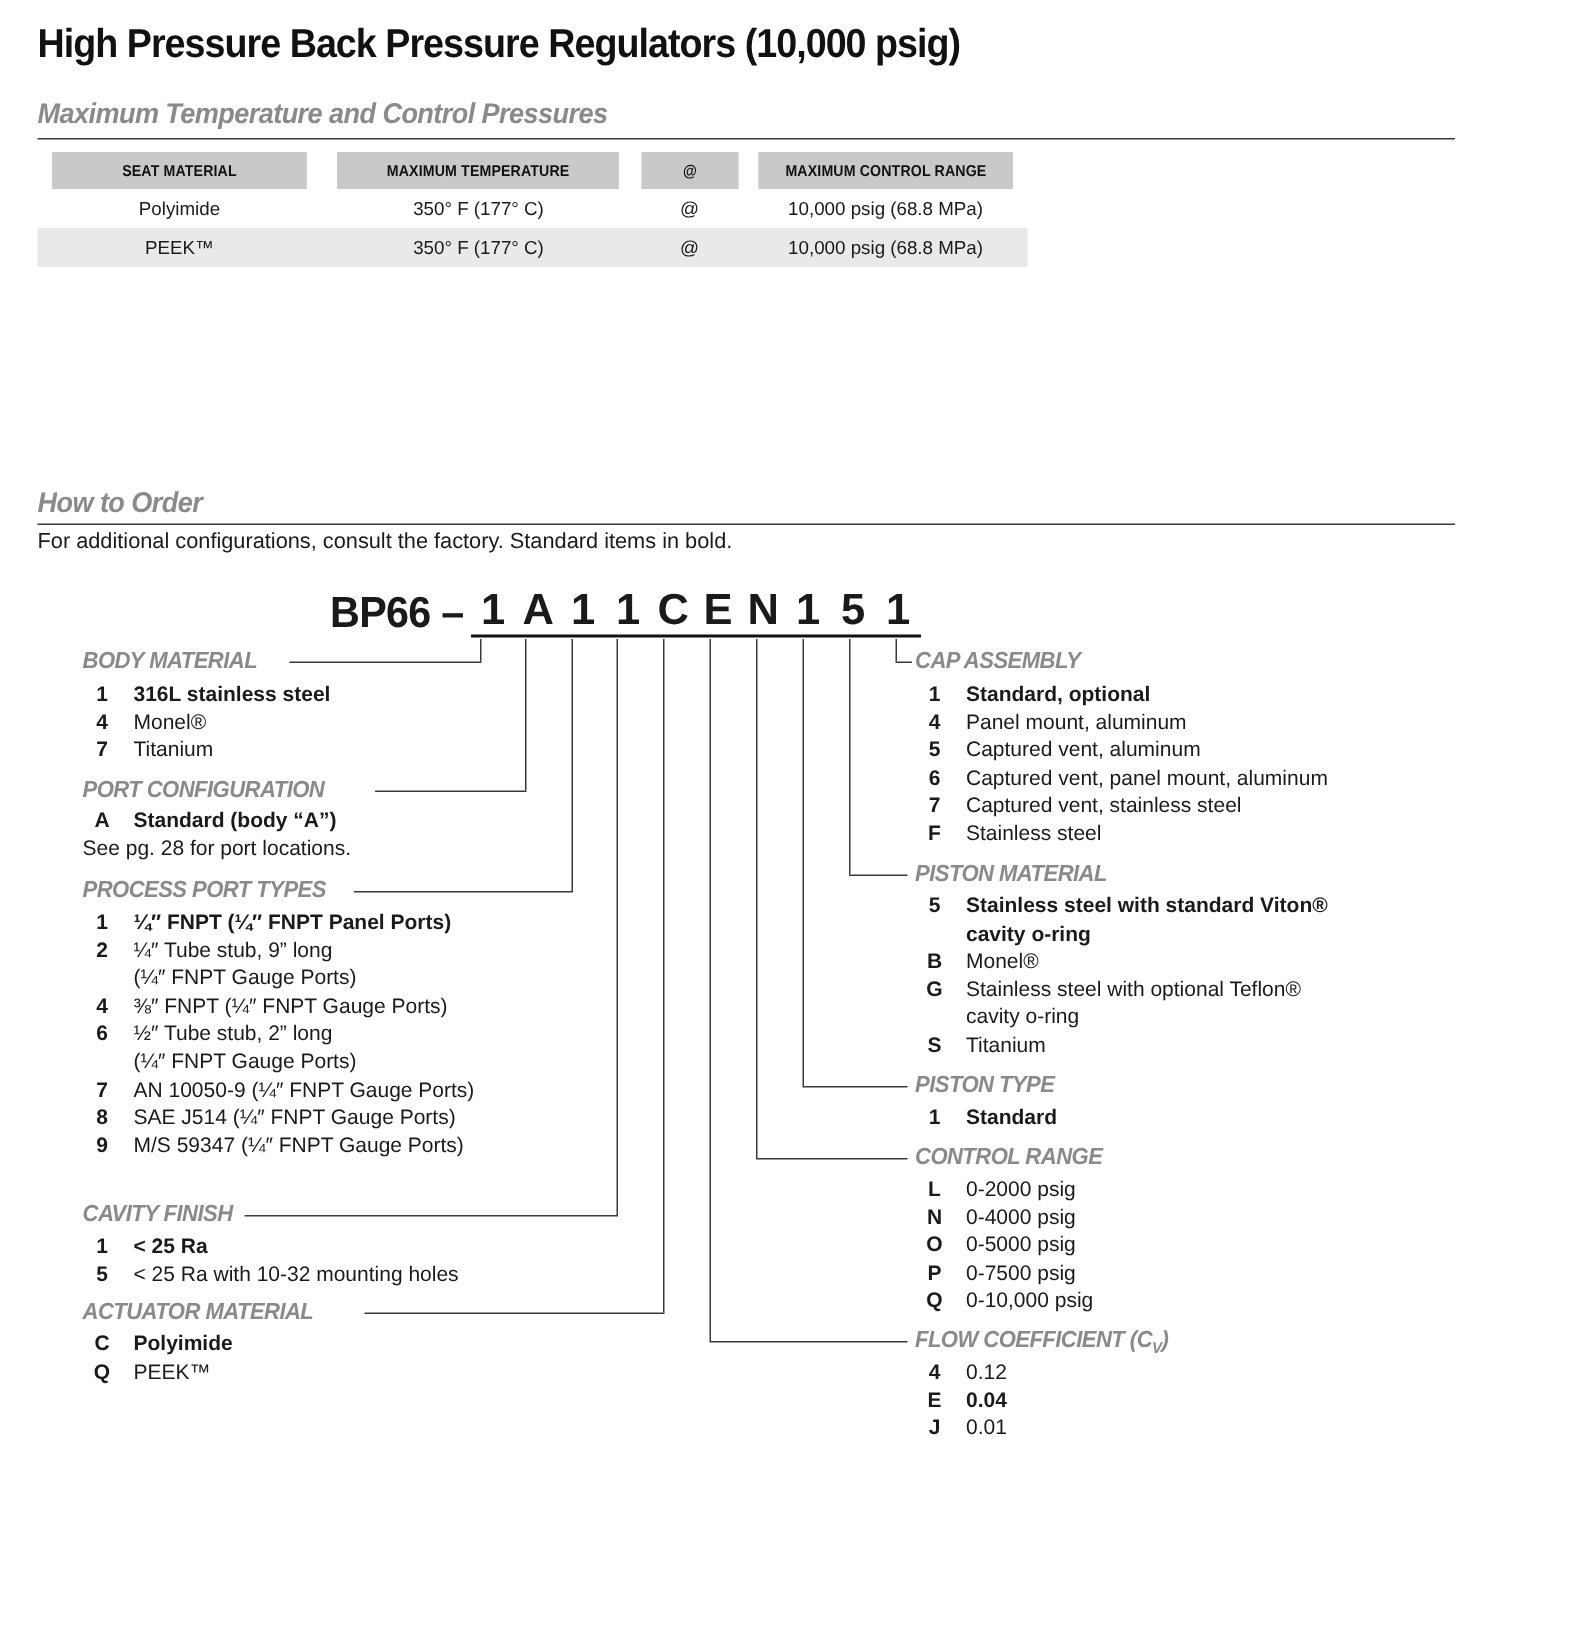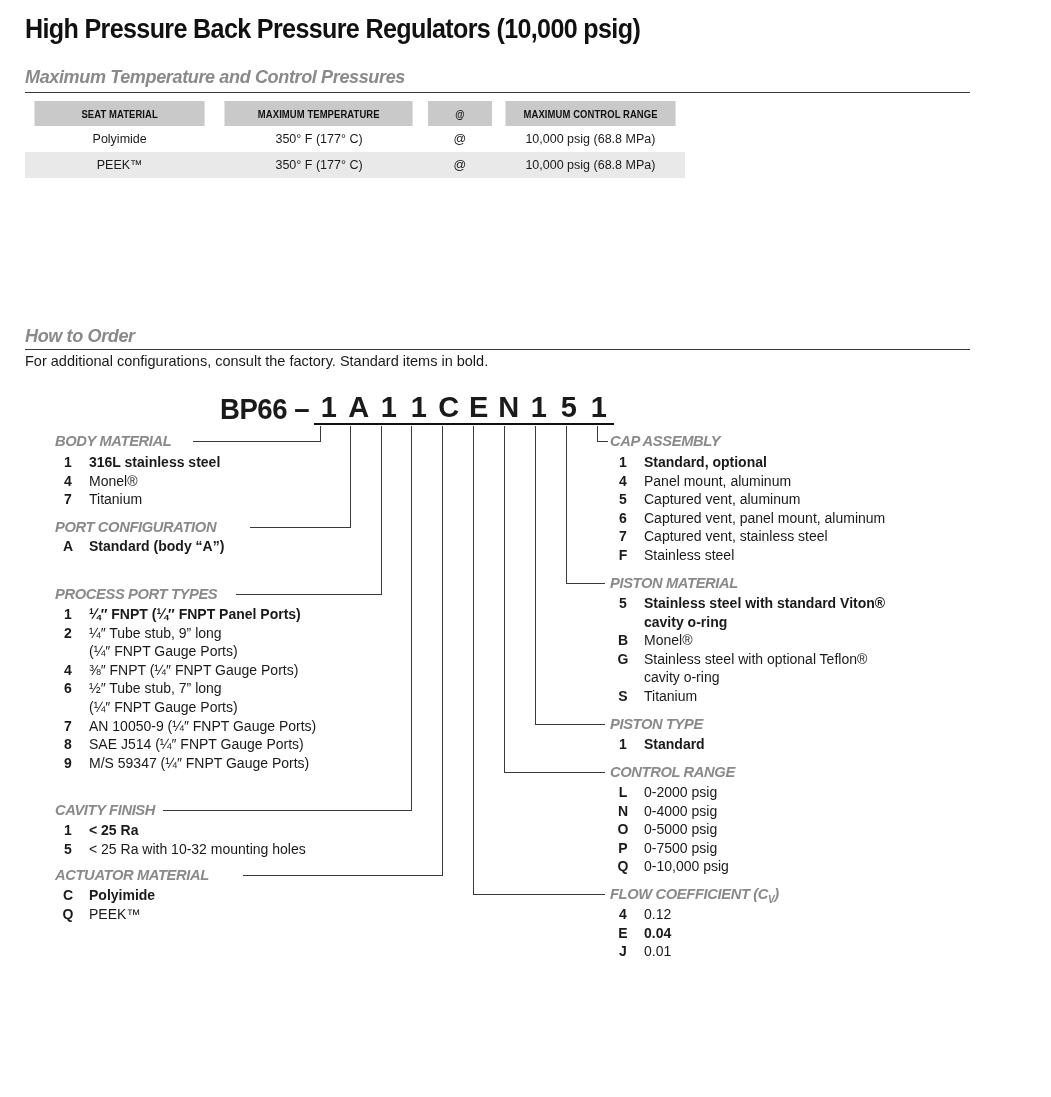--- a/index.html
+++ b/index.html
@@ -163,20 +163,21 @@
     <span class="opt-txt">Titanium</span>
   </div>
 </div>
 
 <div class="abs sec-head" style="left:55px;top:518px;font-size:15.5px;">PORT CONFIGURATION</div>
 <div class="abs opt-block" style="left:55px;top:538px;width:420px;">
   <div class="opt-row">
     <span class="opt-code bold">A</span>
     <span class="opt-txt bold">Standard (body “A”)</span>
   </div>
+  <div class="note-line">See pg. 28 for port locations.</div>
 </div>
 
 <div class="abs sec-head" style="left:55px;top:585px;font-size:15.5px;">PROCESS PORT TYPES</div>
 <div class="abs opt-block" style="left:55px;top:606px;width:430px;">
   <div class="opt-row">
     <span class="opt-code bold">1</span>
     <span class="opt-txt bold">¼″ FNPT (¼″ FNPT Panel Ports)</span>
   </div>
   <div class="opt-row">
     <span class="opt-code bold">2</span>
@@ -184,21 +185,21 @@
   </div>
   <div class="opt-row">
     <span class="opt-cont">(¼″ FNPT Gauge Ports)</span>
   </div>
   <div class="opt-row">
     <span class="opt-code bold">4</span>
     <span class="opt-txt">⅜″ FNPT (¼″ FNPT Gauge Ports)</span>
   </div>
   <div class="opt-row">
     <span class="opt-code bold">6</span>
-    <span class="opt-txt">½″ Tube stub, 7” long</span>
+    <span class="opt-txt">½″ Tube stub, 2” long</span>
   </div>
   <div class="opt-row">
     <span class="opt-cont">(¼″ FNPT Gauge Ports)</span>
   </div>
   <div class="opt-row">
     <span class="opt-code bold">7</span>
     <span class="opt-txt">AN 10050-9 (¼″ FNPT Gauge Ports)</span>
   </div>
   <div class="opt-row">
     <span class="opt-code bold">8</span>

